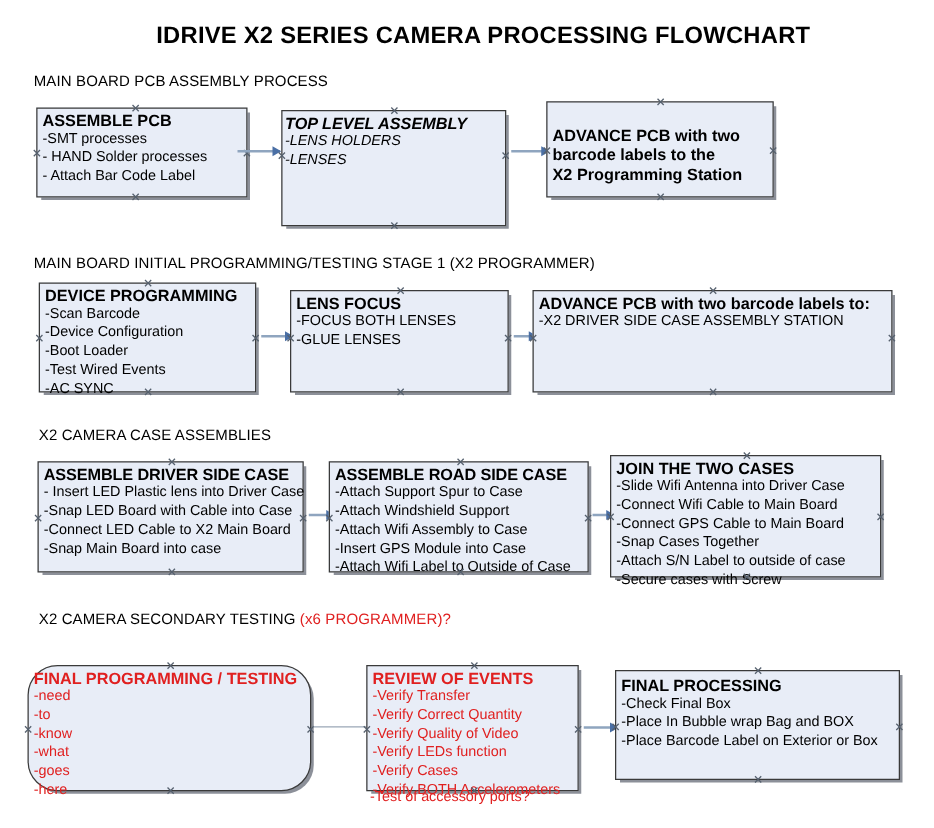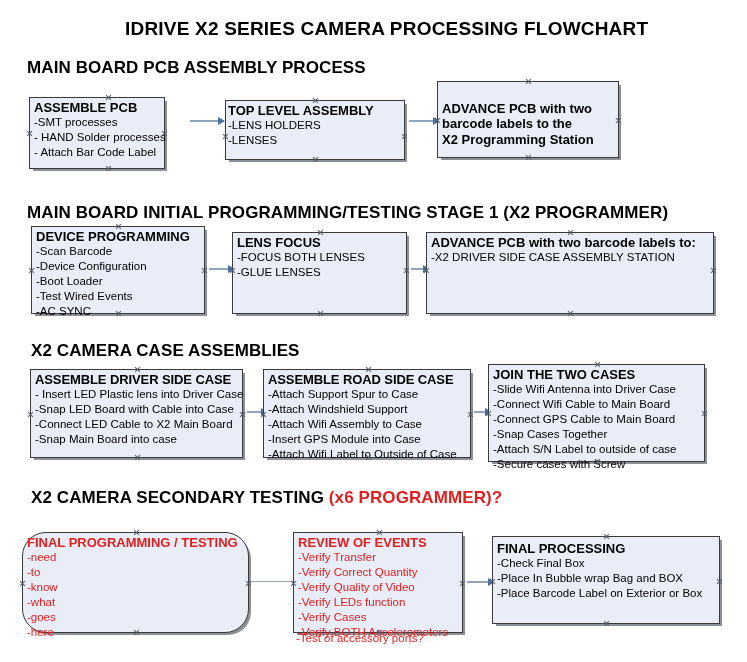--- a/index.html
+++ b/index.html
@@ -15,21 +15,21 @@
   .canvas{position:absolute;left:0;top:0;width:747px;height:662px;}
 
   
   .doc-title{
     position:absolute;
     font-size:19px;font-weight:bold;letter-spacing:.2px;
     white-space:nowrap;
   }
   .section-title{
     position:absolute;
-    font-size:17px;font-weight:bold;letter-spacing:.1px;
+    font-size:12px;font-weight:normal;letter-spacing:.1px;
     white-space:nowrap;
   }
   .section-title .accent{color:#e02020;}
 
   
   .node{
     position:absolute;
     background:#e8edf7;
     border:1px solid #3a3a3a;
     box-shadow:3px 3px 0 -1px rgba(120,125,135,.85);
@@ -89,36 +89,36 @@
 </style>
 </head>
 <body>
 
 <div class="canvas">
 
   <div class="doc-title" style="left:125px;top:18px;">IDRIVE X2  SERIES CAMERA PROCESSING FLOWCHART</div>
 
   <div class="section-title" style="left:27px;top:58px;">MAIN BOARD PCB ASSEMBLY PROCESS</div>
 
-  <div class="node" style="left:29px;top:86px;width:136px;height:72px;margin-top:11px;">
+  <div class="node" style="left:29px;top:86px;width:169px;height:72px;">
     <div class="inner">
       <div class="head">ASSEMBLE PCB</div>
       <div class="line">-SMT processes</div>
       <div class="line">- HAND Solder processes</div>
       <div class="line">- Attach Bar Code Label</div>
     </div>
     <span class="hx" style="left:75px;top:-4px;"></span>
     <span class="hx" style="left:75px;bottom:-4px;"></span>
     <span class="hx" style="left:-4px;top:32px;"></span>
     <span class="hx" style="right:-4px;top:32px;"></span>
   </div>
 
   <div class="conn" style="left:190px;top:120px;width:34px;"></div>
 
-  <div class="node" style="left:225px;top:100px;width:180px;height:60px;">
+  <div class="node" style="left:225px;top:88px;width:180px;height:93px;font-style:italic;">
     <div class="inner" style="left:2px;">
       <div class="head">TOP LEVEL ASSEMBLY</div>
       <div class="line">-LENS HOLDERS</div>
       <div class="line">-LENSES</div>
     </div>
     <span class="hx" style="left:86px;top:-4px;"></span>
     <span class="hx" style="left:86px;bottom:-4px;"></span>
     <span class="hx" style="left:-4px;top:32px;"></span>
     <span class="hx" style="right:-4px;top:32px;"></span>
   </div>

